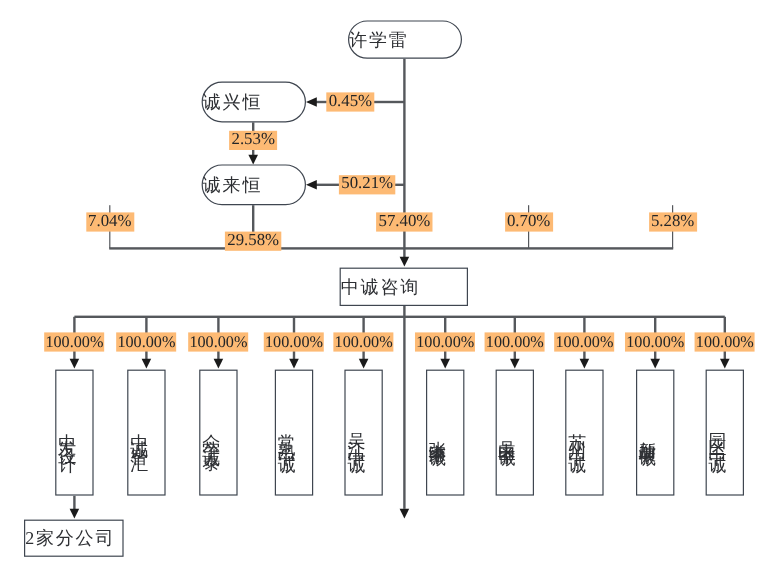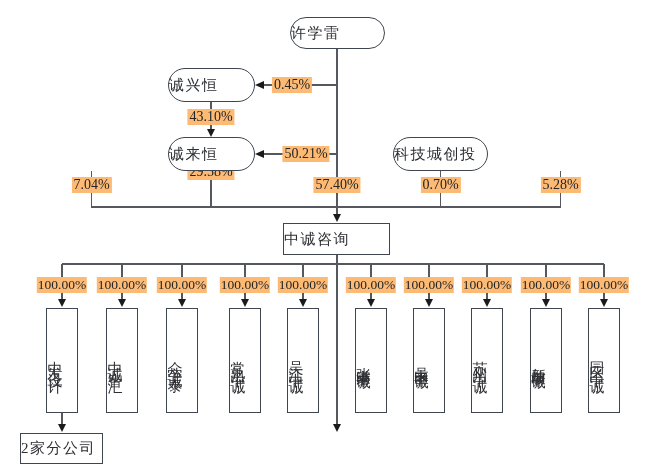--- a/index.html
+++ b/index.html
@@ -53,41 +53,38 @@
   <div class="hline" style="left:263px;top:84.3px;width:74px;"></div>
   <div class="arr-left" style="left:255px;top:80.5px;"></div>
   <div class="pct" style="left:292px;top:77px;">0.45%</div>
 
   <div class="box stadium" style="left:168px;top:68px;width:87px;height:34px;">
     <span>诚兴恒</span>
   </div>
 
   <div class="vline" style="left:210.3px;top:102px;height:28px;"></div>
   <div class="arr-down" style="left:206.5px;top:129px;"></div>
-  <div class="pct" style="left:211px;top:109px;">43.10%</div>
+  <div class="pct" style="left:211px;top:109px;">2.53%</div>
 
   <div class="box stadium" style="left:168px;top:137px;width:87px;height:34px;">
     <span>诚来恒</span>
   </div>
 
   <div class="hline" style="left:263px;top:153.3px;width:74px;"></div>
   <div class="arr-left" style="left:255px;top:149.5px;"></div>
   <div class="pct" style="left:306px;top:146px;">50.21%</div>
 
-  <div class="box stadium" style="left:393px;top:137px;width:95px;height:34px;">
-    <span>科技城创投</span>
-  </div>
 
   <div class="vline" style="left:90.8px;top:171px;height:36px;"></div>
   <div class="vline" style="left:210.3px;top:171px;height:36px;"></div>
   <div class="vline" style="left:439.8px;top:171px;height:36px;"></div>
   <div class="vline" style="left:559.8px;top:171px;height:36px;"></div>
 
   <div class="pct" style="left:91.5px;top:177px;">7.04%</div>
-  <div class="pct" style="left:211px;top:164px;">29.58%</div>
+  <div class="pct" style="left:211px;top:193px;">29.58%</div>
   <div class="pct" style="left:337px;top:177px;">57.40%</div>
   <div class="pct" style="left:440.5px;top:177px;">0.70%</div>
   <div class="pct" style="left:560.5px;top:177px;">5.28%</div>
 
   <div class="hline" style="left:91px;top:206.3px;width:470px;"></div>
 
   <div class="arr-down" style="left:332.5px;top:214px;"></div>
 
   <div class="box" style="left:283px;top:223px;width:107px;height:32px;">
     <span>中诚咨询</span>

